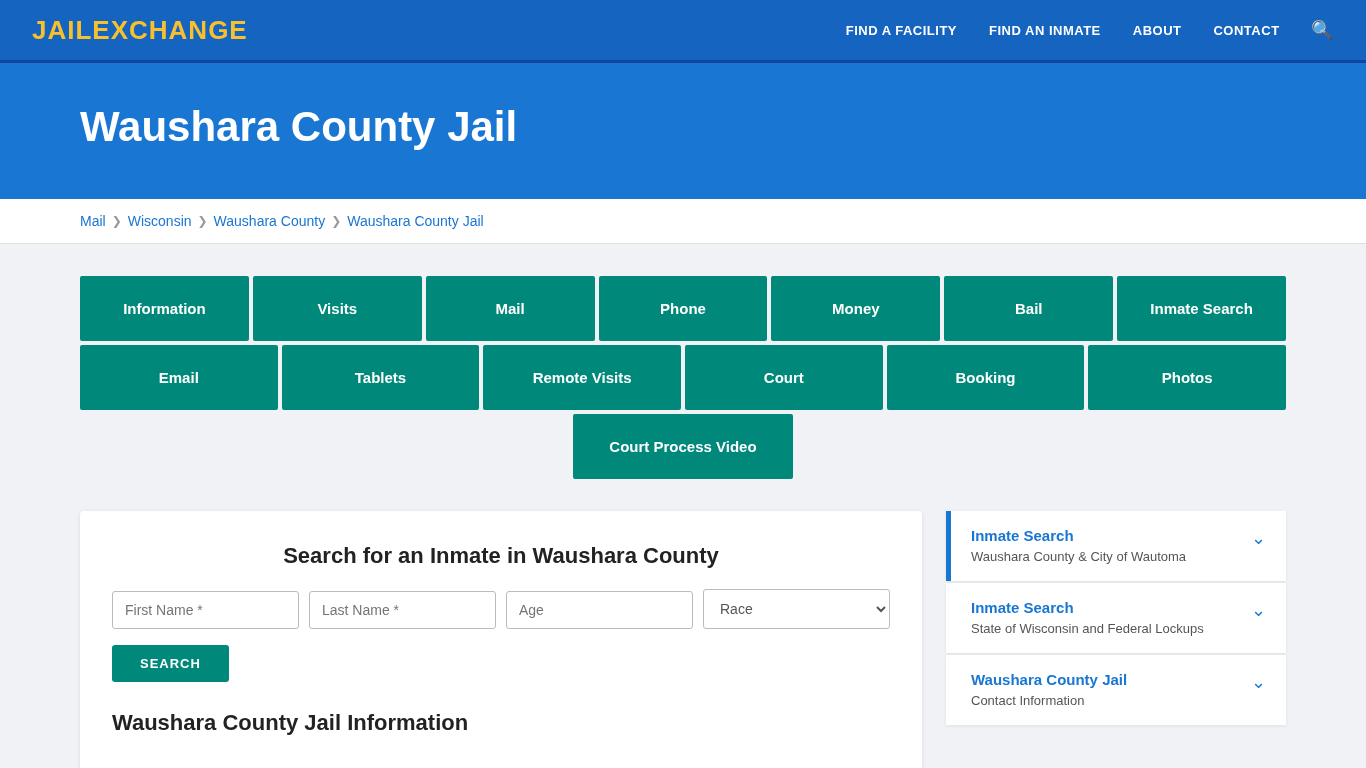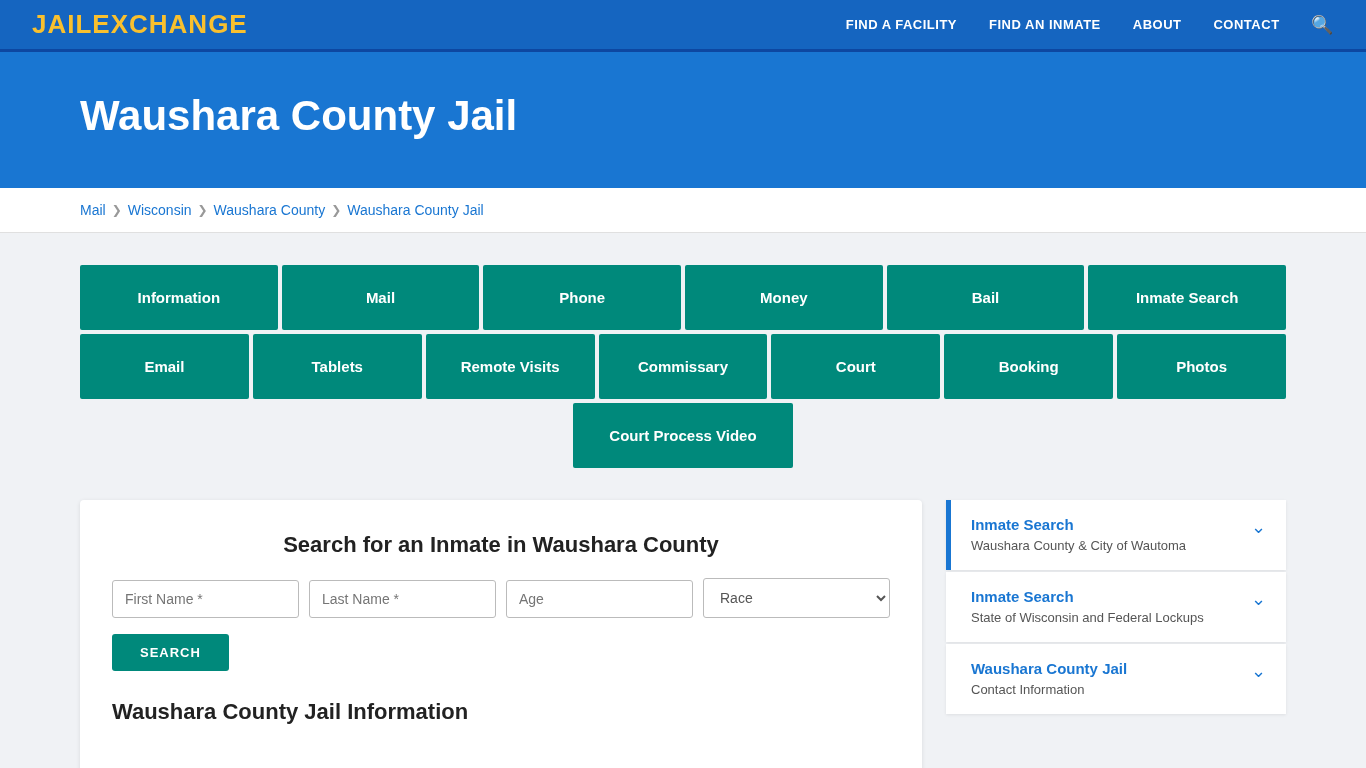--- a/index.html
+++ b/index.html
@@ -5,21 +5,21 @@
     * { box-sizing: border-box; margin: 0; padding: 0; }
     body { font-family: Arial, sans-serif; background: #f0f2f5; color: #333; }
 
     
     nav {
       background: #1565c0;
       display: flex;
       align-items: center;
       justify-content: space-between;
       padding: 16px 32px;
-      height: 52px;
+      height: 63px;
       border-bottom: 3px solid #0d47a1;
     }
     .logo {
       font-size: 26px;
       font-weight: 900;
       color: #fff;
       letter-spacing: 1px;
     }
     .logo span { color: #f9c02e; }
     .nav-links {
@@ -240,31 +240,31 @@
   <a>Waushara County</a>
   <span class="chevron">❯</span>
   <a>Waushara County Jail</a>
 </div>
 
 <div class="content">
 
   <div class="btn-grid">
     <div class="btn-row">
       <button class="grid-btn">Information</button>
+      <button class="grid-btn">Visits</button>
       <button class="grid-btn">Mail</button>
       <button class="grid-btn">Phone</button>
       <button class="grid-btn">Money</button>
       <button class="grid-btn">Bail</button>
       <button class="grid-btn">Inmate Search</button>
     </div>
     <div class="btn-row">
       <button class="grid-btn">Email</button>
       <button class="grid-btn">Tablets</button>
       <button class="grid-btn">Remote Visits</button>
-      <button class="grid-btn">Commissary</button>
       <button class="grid-btn">Court</button>
       <button class="grid-btn">Booking</button>
       <button class="grid-btn">Photos</button>
     </div>
     <div class="btn-row center-row">
       <button class="grid-btn partial">Court Process Video</button>
     </div>
   </div>
 
   <div class="main-section">

